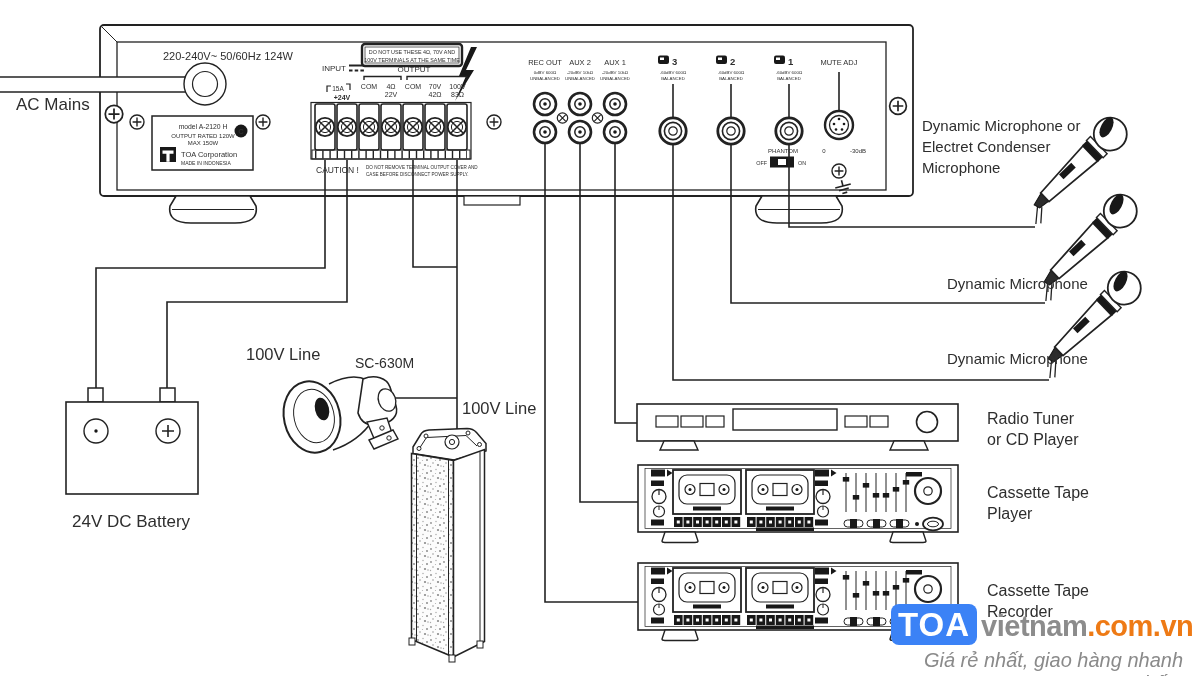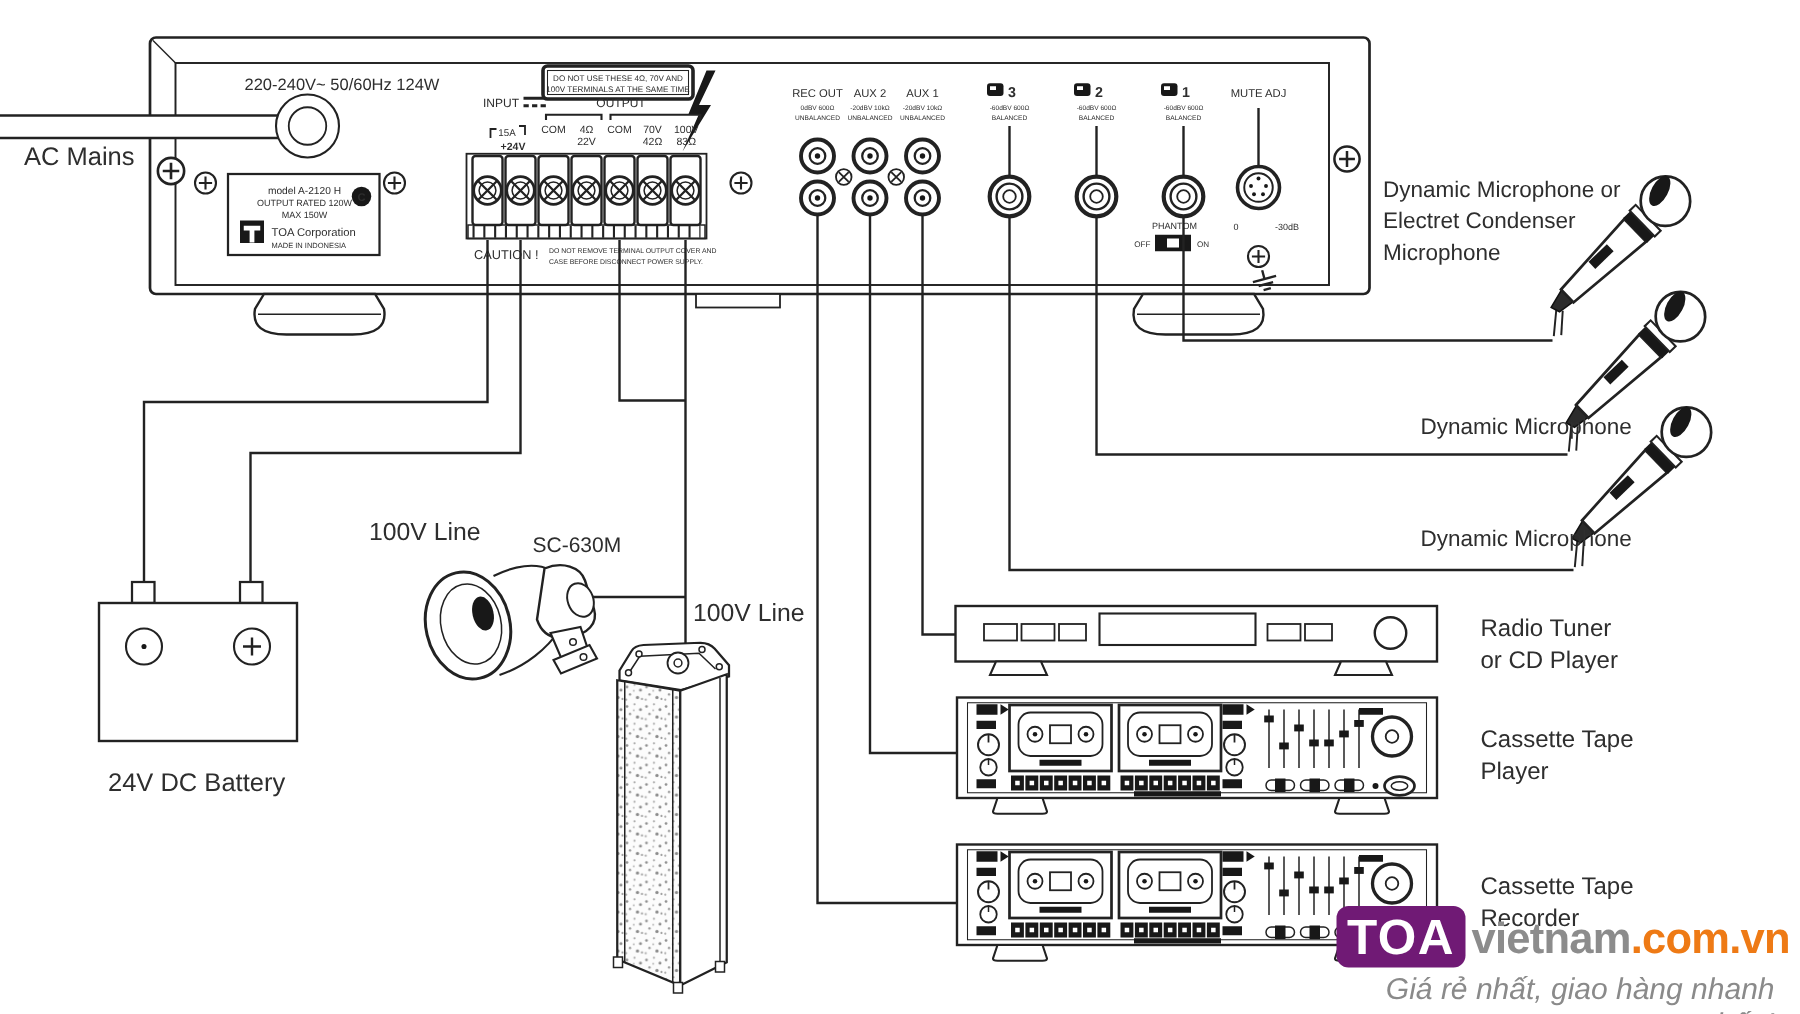--- a/index.html
+++ b/index.html
@@ -16,21 +16,21 @@
   .w28{stroke-width:2.8px}
   .f44{font-size:4.4px}.f46{font-size:4.6px}.f5{font-size:5px}.f54{font-size:5.4px}
   .f6{font-size:6px}.f65{font-size:6.5px}.f68{font-size:6.8px}.f7{font-size:7px}
   .f75{font-size:7.5px}.f8{font-size:8px}.f85{font-size:8.5px}.f95{font-size:9.5px}
   .f11{font-size:11px}.f14{font-size:14px}.f15{font-size:15px}.f16{font-size:16px}
   .f165{font-size:16.5px}.f17{font-size:17px}
   .b{font-weight:bold}.tc{text-anchor:middle}.te{text-anchor:end}
   
   .wm{position:absolute;left:891px;top:595px;width:294px;}
   .wm-row{display:flex;align-items:flex-end;}
-  .badge{display:inline-block;background:#701a75;color:#fff;font-weight:bold;font-size:33px;
+  .badge{display:inline-block;background:#3b82f6;color:#fff;font-weight:bold;font-size:33px;
          line-height:41px;padding:0 7px;border-radius:8px;letter-spacing:1px;}
   .vn{color:#8c8c8c;font-weight:bold;font-size:29px;line-height:1;margin-left:4px;margin-bottom:4px;letter-spacing:-.5px;}
   .dom{color:#ee7a15;font-weight:bold;font-size:29px;line-height:1;margin-bottom:4px;letter-spacing:-.5px;margin-top:17px;}
   .slogan{color:#8a8a8a;font-style:italic;font-size:20px;margin-top:4px;text-align:right;padding-right:2px;}
 </style>
 </head>
 <body>
 
 <div class="stage">
 <svg width="1200" height="676" viewBox="0 0 1200 676">

